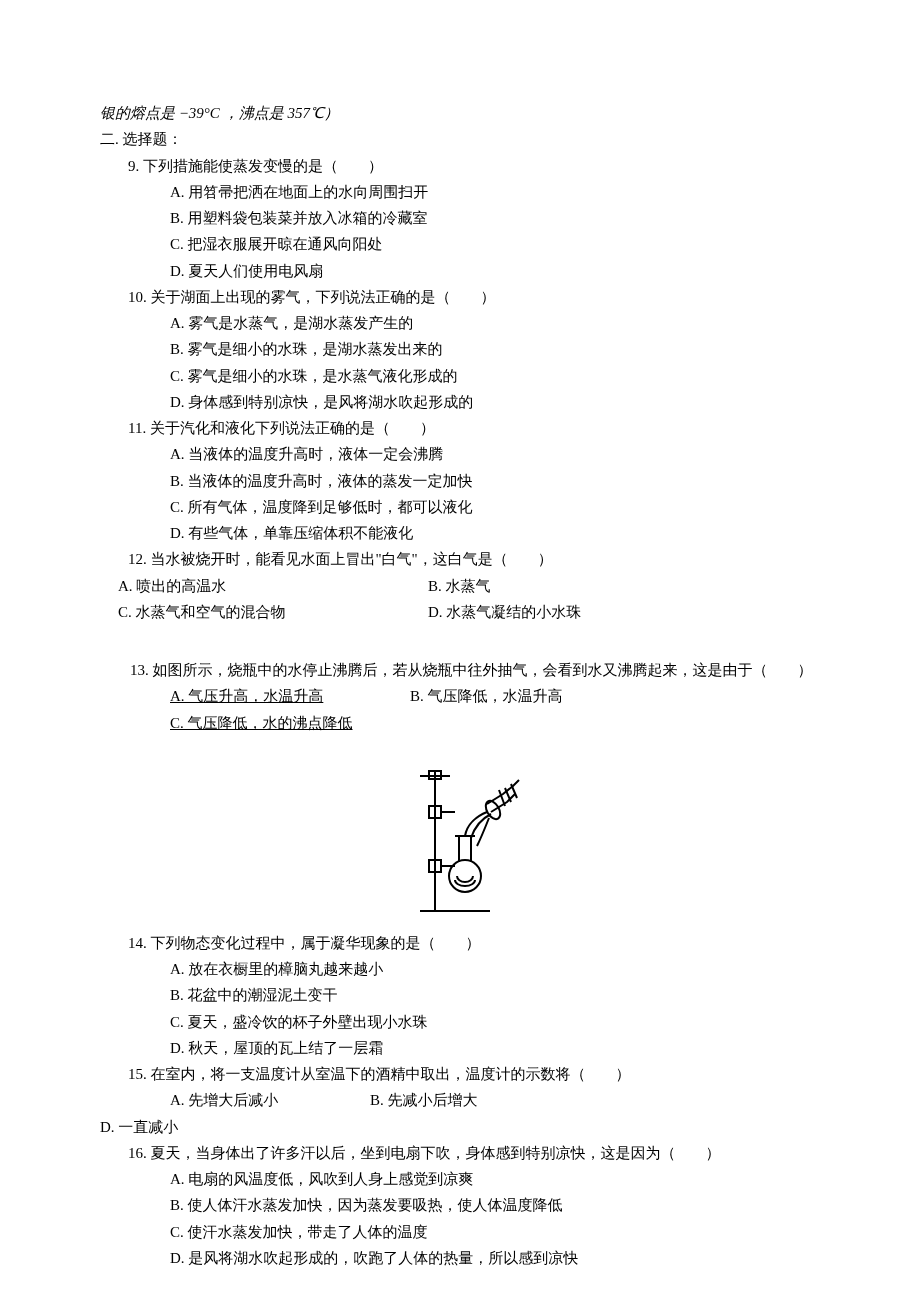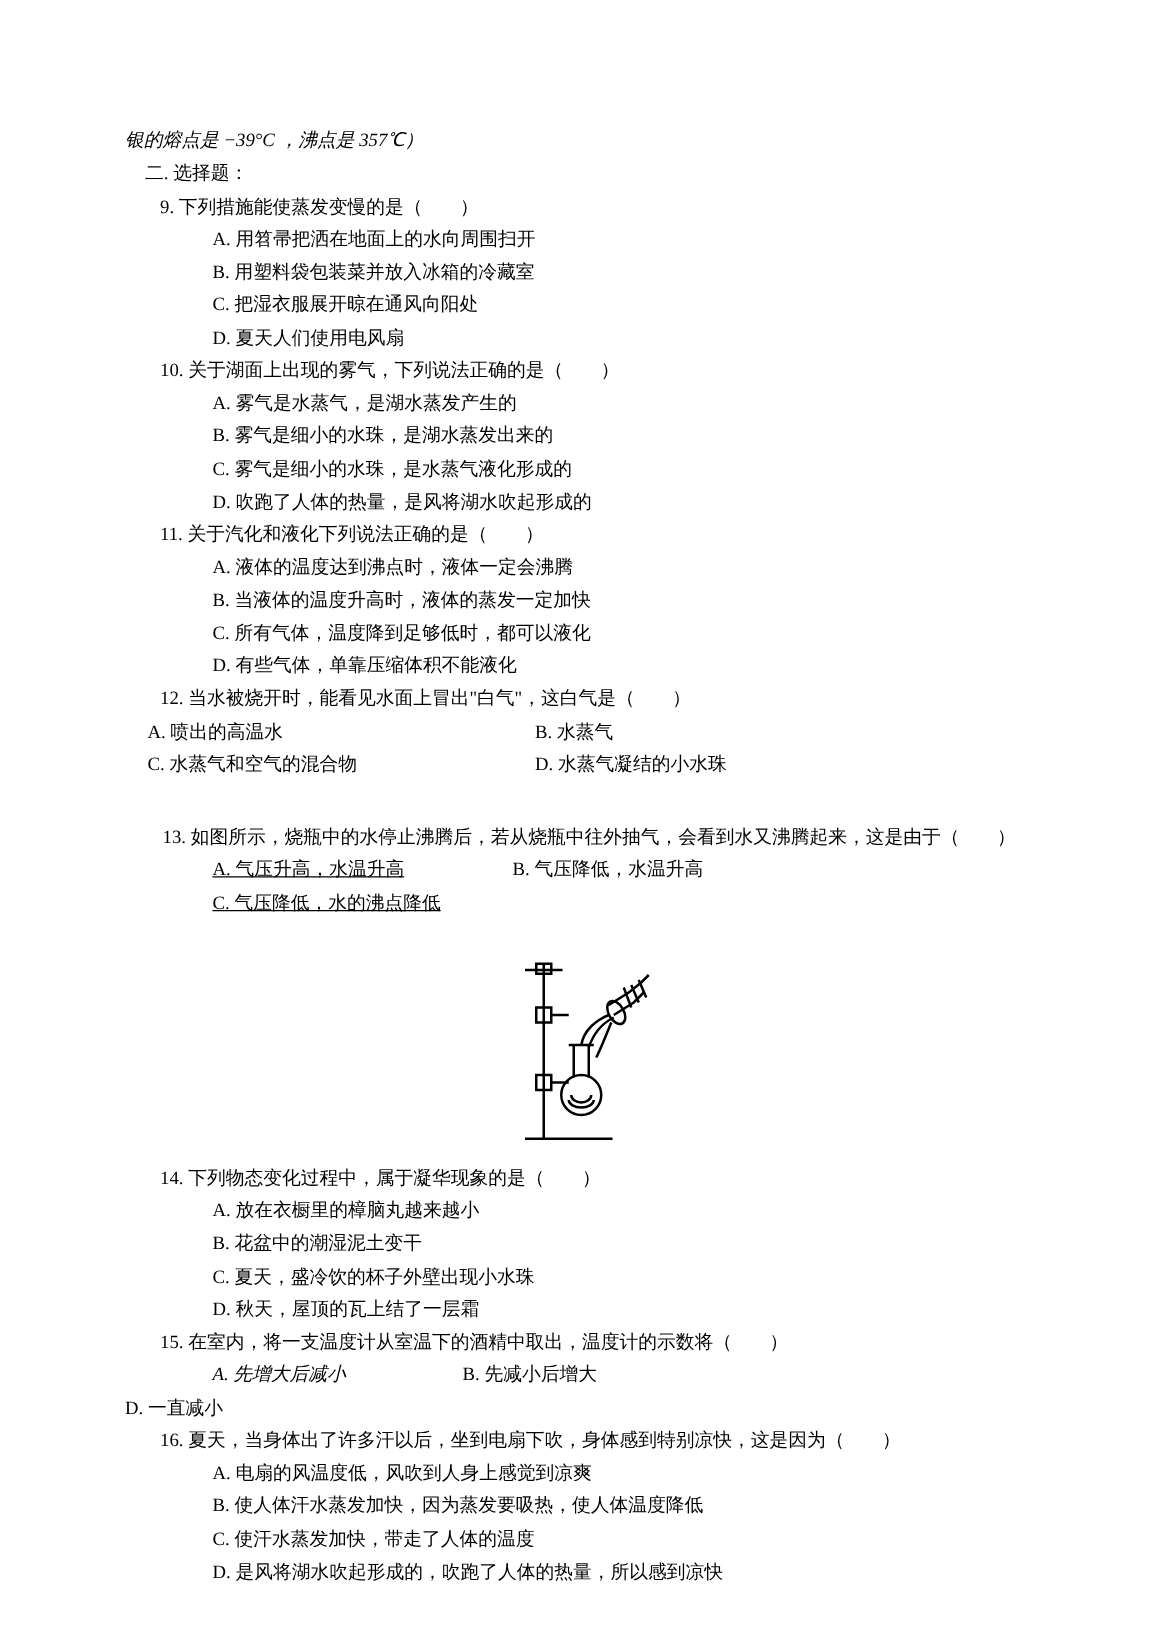--- a/index.html
+++ b/index.html
@@ -7,29 +7,29 @@
       padding: 100px 100px 100px 100px;
       font-family: "SimSun", "宋体", serif;
       font-size: 15px;
       line-height: 1.75;
       color: #000;
       background: #fff;
       width: 920px;
       box-sizing: border-box;
     }
     .intro { margin-left: 0; font-style: italic; }
-    .sec-title { margin-left: 16px; }
+    .sec-title { margin-left: 0; }
     .q { margin-left: 28px; }
     .q-13 { margin-left: 0; margin-top: 32px; }
     .opt { margin-left: 70px; }
     .q-row { display: flex; }
     .q-cell { flex: 0 0 auto; }
     .w1 { width: 310px; margin-left: 18px; }
     .w2 { width: 240px; text-decoration: underline; }
-    .w3 { width: 200px; font-style: italic; }
+    .w3 { width: 200px; }
     .figure {
       display: block;
       margin: 10px auto 14px auto;
       width: 130px;
     }
     .stroke { stroke: #000; stroke-width: 2; fill: none; }
   </style>
 </head>
 <body>
 
@@ -39,24 +39,24 @@
 <div class="q">9. 下列措施能使蒸发变慢的是（　　）</div>
 <div class="opt">A. 用笤帚把洒在地面上的水向周围扫开</div>
 <div class="opt">B. 用塑料袋包装菜并放入冰箱的冷藏室</div>
 <div class="opt">C. 把湿衣服展开晾在通风向阳处</div>
 <div class="opt">D. 夏天人们使用电风扇</div>
 
 <div class="q">10. 关于湖面上出现的雾气，下列说法正确的是（　　）</div>
 <div class="opt">A. 雾气是水蒸气，是湖水蒸发产生的</div>
 <div class="opt">B. 雾气是细小的水珠，是湖水蒸发出来的</div>
 <div class="opt">C. 雾气是细小的水珠，是水蒸气液化形成的</div>
-<div class="opt">D. 吹跑了人体的热量，是风将湖水吹起形成的</div>
+<div class="opt">D. 身体感到特别凉快，是风将湖水吹起形成的</div>
 
 <div class="q">11. 关于汽化和液化下列说法正确的是（　　）</div>
-<div class="opt">A. 液体的温度达到沸点时，液体一定会沸腾</div>
+<div class="opt">A. 当液体的温度升高时，液体一定会沸腾</div>
 <div class="opt">B. 当液体的温度升高时，液体的蒸发一定加快</div>
 <div class="opt">C. 所有气体，温度降到足够低时，都可以液化</div>
 <div class="opt">D. 有些气体，单靠压缩体积不能液化</div>
 
 <div class="q">12. 当水被烧开时，能看见水面上冒出"白气"，这白气是（　　）</div>
 <div class="q-row">
   <div class="opt q-cell w1">A. 喷出的高温水</div>
   <div class="q-cell">B. 水蒸气</div>
 </div>
 <div class="q-row">

